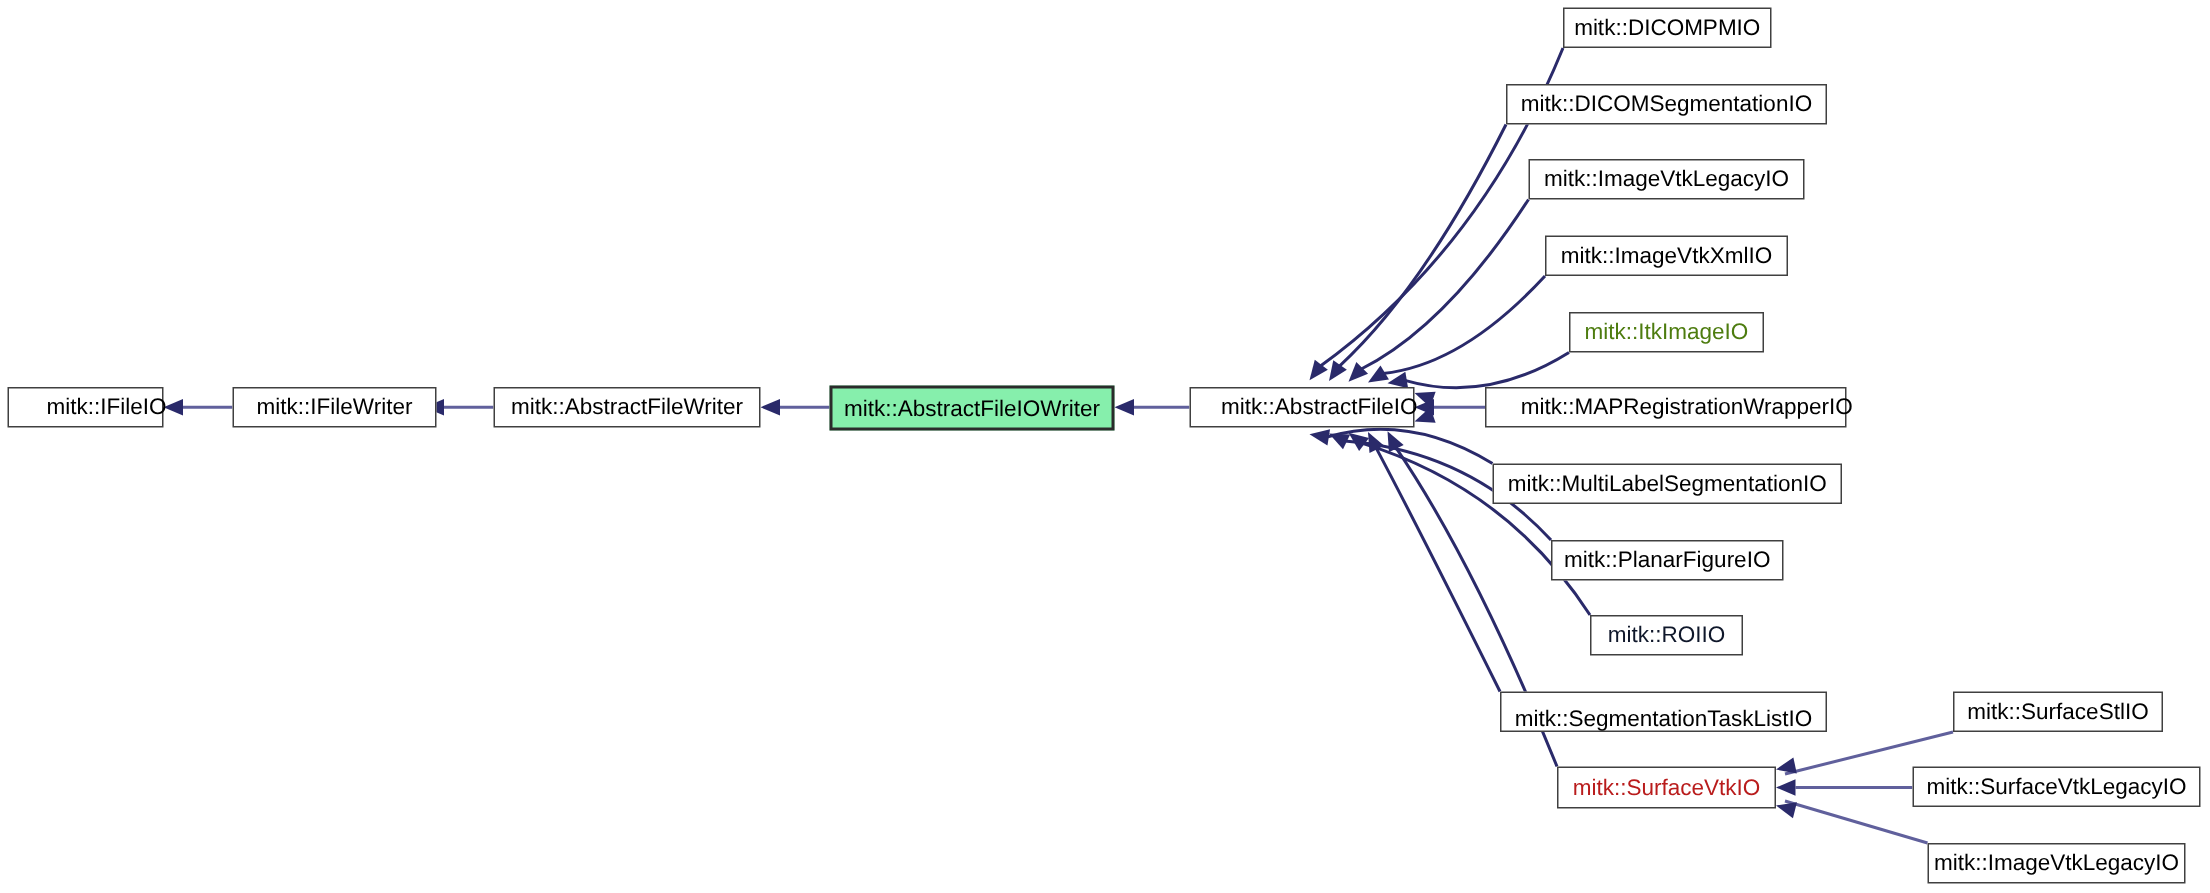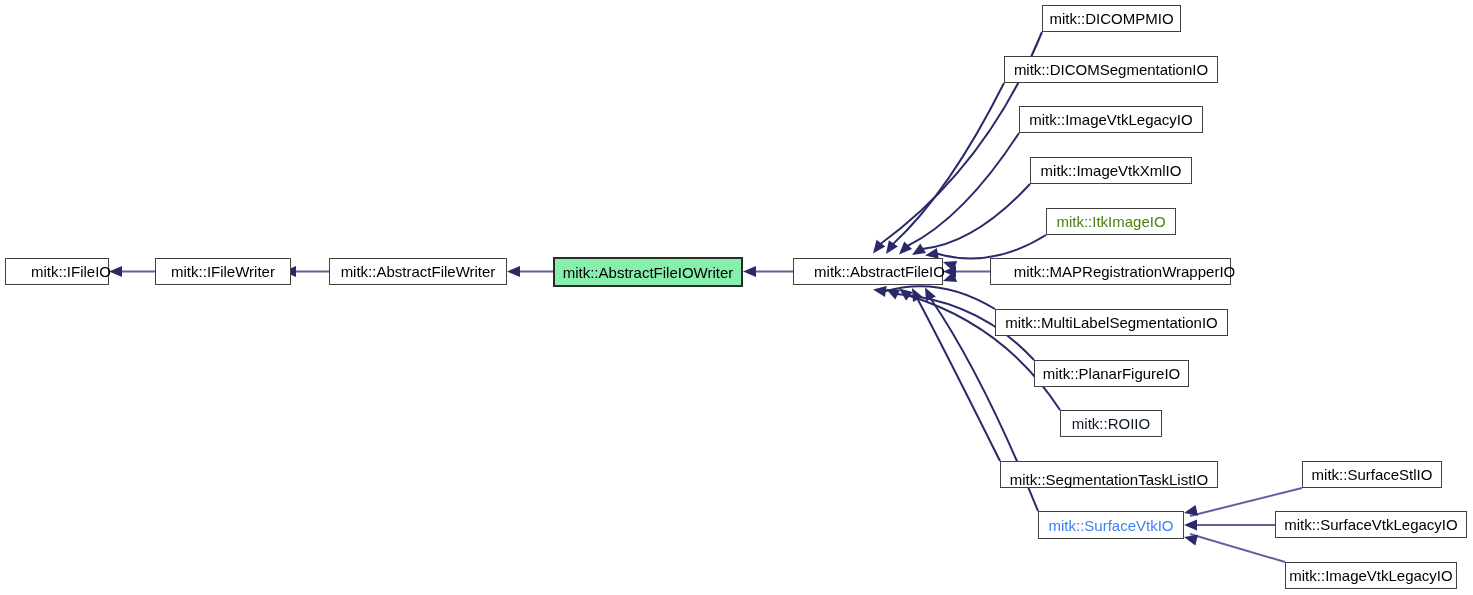--- a/index.html
+++ b/index.html
@@ -132,21 +132,21 @@
     </div>
     <div class="node" style="left: 1034px; top: 360px; width: 155px; height: 27px; background: rgb(255, 255, 255); border-color: rgb(64, 64, 64); color: rgb(0, 0, 0);">
       <span class="node-label">mitk::PlanarFigureIO</span>
     </div>
     <div class="node" style="left: 1060px; top: 410px; width: 102px; height: 27px; background: rgb(255, 255, 255); border-color: rgb(64, 64, 64); color: #0f172a;">
       <span class="node-label">mitk::ROIIO</span>
     </div>
     <div class="node" style="left: 1000px; top: 461px; width: 218px; height: 27px; background: rgb(255, 255, 255); border-color: rgb(64, 64, 64); color: rgb(0, 0, 0); align-items: flex-end;">
       <span class="node-label">mitk::SegmentationTaskListIO</span>
     </div>
-    <div class="node" style="left: 1038px; top: 511px; width: 146px; height: 28px; background: rgb(255, 255, 255); border-color: rgb(64, 64, 64); color: #3b82f6;">
+    <div class="node" style="left: 1038px; top: 511px; width: 146px; height: 28px; background: rgb(255, 255, 255); border-color: rgb(64, 64, 64); color: #b91c1c;">
       <span class="node-label">mitk::SurfaceVtkIO</span>
     </div>
     <div class="node" style="left: 1302px; top: 461px; width: 140px; height: 27px; background: rgb(255, 255, 255); border-color: rgb(64, 64, 64); color: rgb(0, 0, 0);">
       <span class="node-label">mitk::SurfaceStlIO</span>
     </div>
     <div class="node" style="left: 1275px; top: 511px; width: 192px; height: 27px; background: rgb(255, 255, 255); border-color: rgb(64, 64, 64); color: rgb(0, 0, 0);">
       <span class="node-label">mitk::SurfaceVtkLegacyIO</span>
     </div>
     <div class="node" style="left: 1285px; top: 562px; width: 172px; height: 27px; background: rgb(255, 255, 255); border-color: rgb(64, 64, 64); color: rgb(0, 0, 0);">
       <span class="node-label">mitk::ImageVtkLegacyIO</span>

